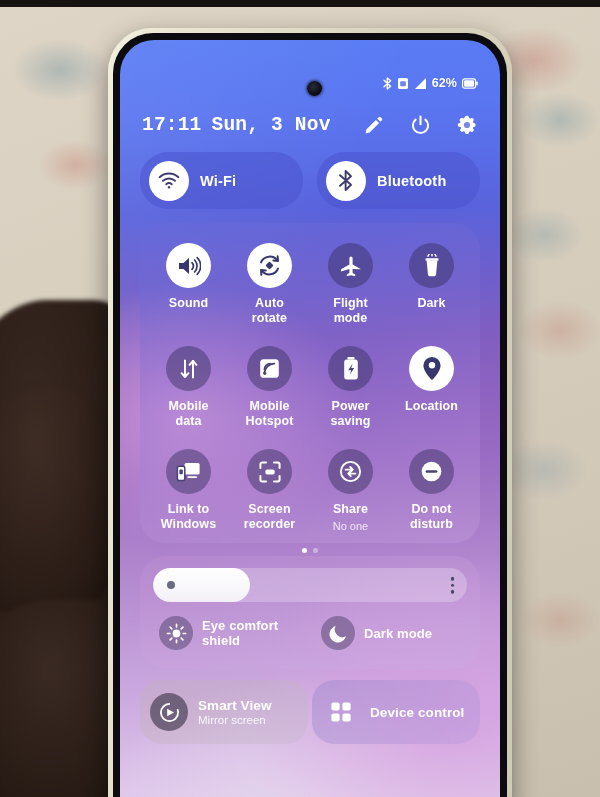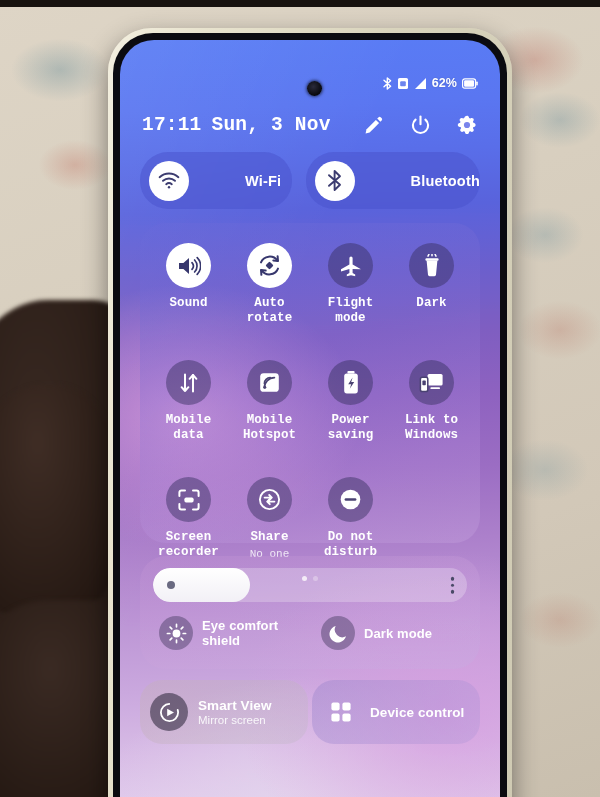--- a/index.html
+++ b/index.html
@@ -165,37 +165,36 @@
     cursor: pointer;
     backdrop-filter: blur(2px);
   }
   .conn-ico {
     width: 40px; height: 40px; border-radius: 50%;
     background: #ffffff;
     display: flex; align-items: center; justify-content: center;
     color: #3c3c6e;
     flex: 0 0 auto;
   }
-  .conn-label { color: #fff; font-size: 14.5px; font-weight: 700; letter-spacing: .2px; margin-left: 45px; }
+  .conn-label { color: #fff; font-size: 14.5px; font-weight: 700; letter-spacing: .2px; }
 
   
   #qs-card {
     position: absolute;
     left: 20px; right: 20px; top: 183px;
     height: 320px;
     border-radius: 26px;
     background: linear-gradient(165deg, rgba(104,106,214,.40) 0%, rgba(128,108,206,.32) 40%, rgba(186,150,222,.26) 75%, rgba(214,186,232,.22) 100%);
     padding: 17px 8px 0 8px;
     z-index: 5;
   }
   #qs-grid {
     display: grid;
     grid-template-columns: repeat(4, 1fr);
-    row-gap: 20px;
-    font-family: Liberation Mono, monospace;
+    row-gap: 6px;
   }
   .tile {
     display: flex; flex-direction: column; align-items: center;
     cursor: pointer;
     padding-top: 3px;
     height: 97px;
   }
   .tile-ico {
     width: 45px; height: 45px; border-radius: 50%;
     display: flex; align-items: center; justify-content: center;
@@ -475,20 +474,29 @@
                 <svg width="18" height="25" viewBox="0 0 18 25" fill="none">
                   <rect x="5.4" y="1" width="7.2" height="2.4" rx="1" fill="#ffffff"></rect>
                   <rect x="2.2" y="3.4" width="13.6" height="20" rx="2.6" fill="#ffffff"></rect>
                   <path d="M10.6 7.4 L6.2 14.2 h3 l-1.4 4.6 4.4-6.8 h-3 Z" fill="#4a4270"></path>
                 </svg>
               </span>
               <span class="tile-label" style="white-space:pre-line">Power
 saving</span>
             </div>
 
+            <div class="tile">
+              <span class="tile-ico on">
+                <svg width="20" height="25" viewBox="0 0 20 25" fill="#37376b">
+                  <path d="M10 .9 A8.6 8.6 0 0 0 1.4 9.5 c0 6.4 8.6 14.6 8.6 14.6 s8.6-8.2 8.6-14.6 A8.6 8.6 0 0 0 10 .9 Z"></path>
+                  <circle cx="10" cy="9.3" r="3.2" fill="#ffffff"></circle>
+                </svg>
+              </span>
+              <span class="tile-label" style="white-space:pre-line">Location</span>
+            </div>
 
             <div class="tile">
               <span class="tile-ico off">
                 <svg width="25" height="23" viewBox="0 0 25 23" fill="none">
                   <rect x="8.6" y="3" width="15" height="11.6" rx="1.6" fill="#ffffff"></rect>
                   <rect x="11.4" y="16.2" width="9.6" height="1.9" rx="0.9" fill="#ffffff"></rect>
                   <rect x="1.4" y="6.2" width="7.4" height="14.4" rx="1.9" fill="#ffffff" stroke="#4a4270" stroke-width="1.5"></rect>
                   <rect x="3.4" y="9.6" width="3.4" height="4.6" rx="0.8" fill="#4a4270"></rect>
                 </svg>
               </span>

